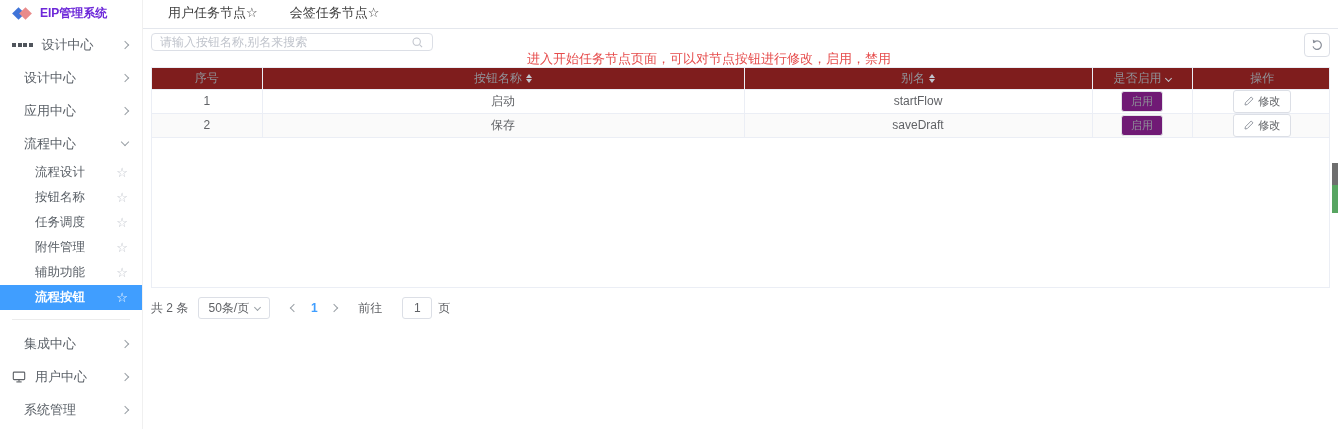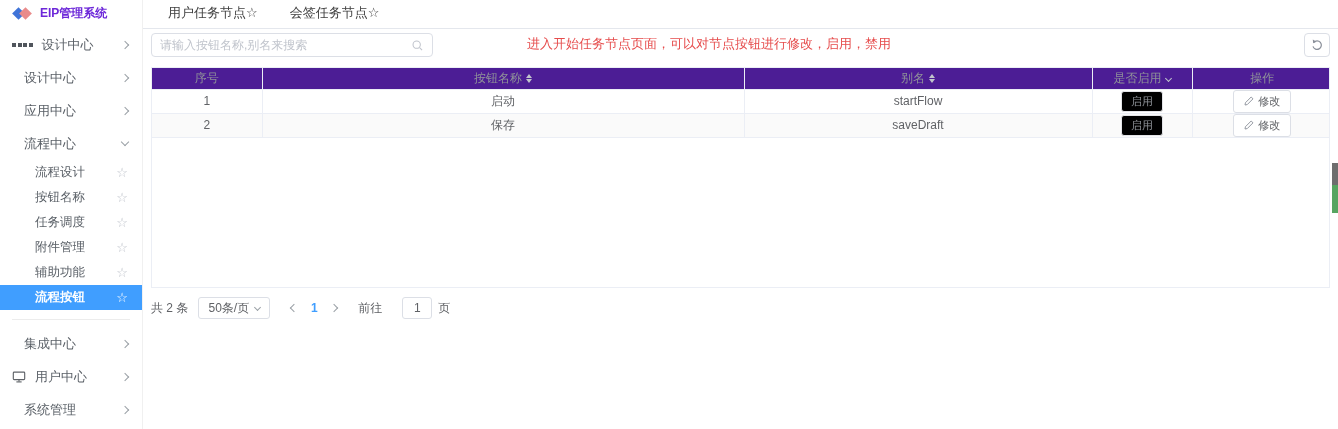--- a/index.html
+++ b/index.html
@@ -38,51 +38,51 @@
   
   .main { flex:1; display:flex; flex-direction:column; min-width:0; }
   .tabbar { height:29px; border-bottom:1px solid #e4e7ed; display:flex;
     padding-left:9px; background:#fff; }
   .tab { padding:0 16px; display:flex; align-items:center; font-size:13px;
     color:#404040; cursor:pointer; border-bottom:2px solid transparent; }
   .tab.active { color:#409eff; border-bottom-color:#409eff; font-weight:bold; }
 
   .content { flex:1; padding:4px 8px 0 8px; position:relative; }
   .toolbar { position:relative; height:29px; }
-  .search-box { position:absolute; left:0; top:0; width:282px; height:24px;
+  .search-box { position:absolute; left:0; top:0; width:282px; height:18px;
     border:1px solid #dcdfe6; border-radius:4px; display:flex; align-items:center;
     padding:0 8px; background:#fff;gap:47px; }
   .search-box input { flex:1; border:none; outline:none; font-size:12px;
     color:#606266; font-family:inherit; }
   .search-box input::placeholder { color:#c0c4cc; }
-  .notice { position:absolute; left:376px; top:2px; font-size:13px; color:#e64c4c; }
+  .notice { position:absolute; left:376px; top:17px; font-size:13px; color:#e64c4c; }
   .refresh-btn { position:absolute; right:0; top:0; width:26px; height:24px;
     border:1px solid #dcdfe6; border-radius:4px; background:#fff; display:flex;
     align-items:center; justify-content:center; cursor:pointer; }
 
   .table-frame { margin-top:5px; border:1px solid #ebeef5; height:221px;
     overflow:hidden; background:#fff; }
   table { width:100%; border-collapse:collapse; table-layout:fixed; font-size:12px; }
   th, td { height:21px; text-align:center; padding:0 4px;
     border-right:1px solid #ebeef5; border-bottom:1px solid #ebeef5; }
   th:last-child, td:last-child { border-right:none; }
-  th { color:#909399; font-weight:normal; background:#4c1d95; }
+  th { color:#909399; font-weight:normal; background:#7f1d1d; }
   td { color:#606266; }
   tr.striped td { background:#fafafa; }
   .sort { display:inline-flex; flex-direction:column; gap:1px; margin-left:4px;
     vertical-align:middle; }
   .sort i { width:0; height:0; border-left:3.5px solid transparent;
     border-right:3.5px solid transparent; display:block; }
   .sort .up { border-bottom:4px solid #c0c4cc; }
   .sort .down { border-top:4px solid #c0c4cc; }
   .filter-chev { display:inline-block; width:5px; height:5px; margin-left:4px;
     border-top:1.2px solid #c0c4cc; border-right:1.2px solid #c0c4cc;
     transform:rotate(135deg); vertical-align:middle; }
   .tag-enabled { display:inline-block; padding:2px 9px; font-size:11px;
-    color:#8f9399; background:#000000; border:1px solid #e3e4e8; border-radius:3px;
+    color:#8f9399; background:#701a75; border:1px solid #e3e4e8; border-radius:3px;
     cursor:pointer; }
   .btn-edit { display:inline-flex; align-items:center; gap:4px; padding:3px 10px;
     font-size:11px; color:#606266; background:#fff; border:1px solid #dcdfe6;
     border-radius:3px; cursor:pointer;text-align:right; }
 
   .pagination { margin-top:9px; display:flex; align-items:center; font-size:12px;
     color:#606266; }
   .pg-total { margin-right:10px; }
   .pg-size { width:72px; height:22px; border:1px solid #dcdfe6; border-radius:3px;
     display:flex; align-items:center; justify-content:center; gap:6px;

